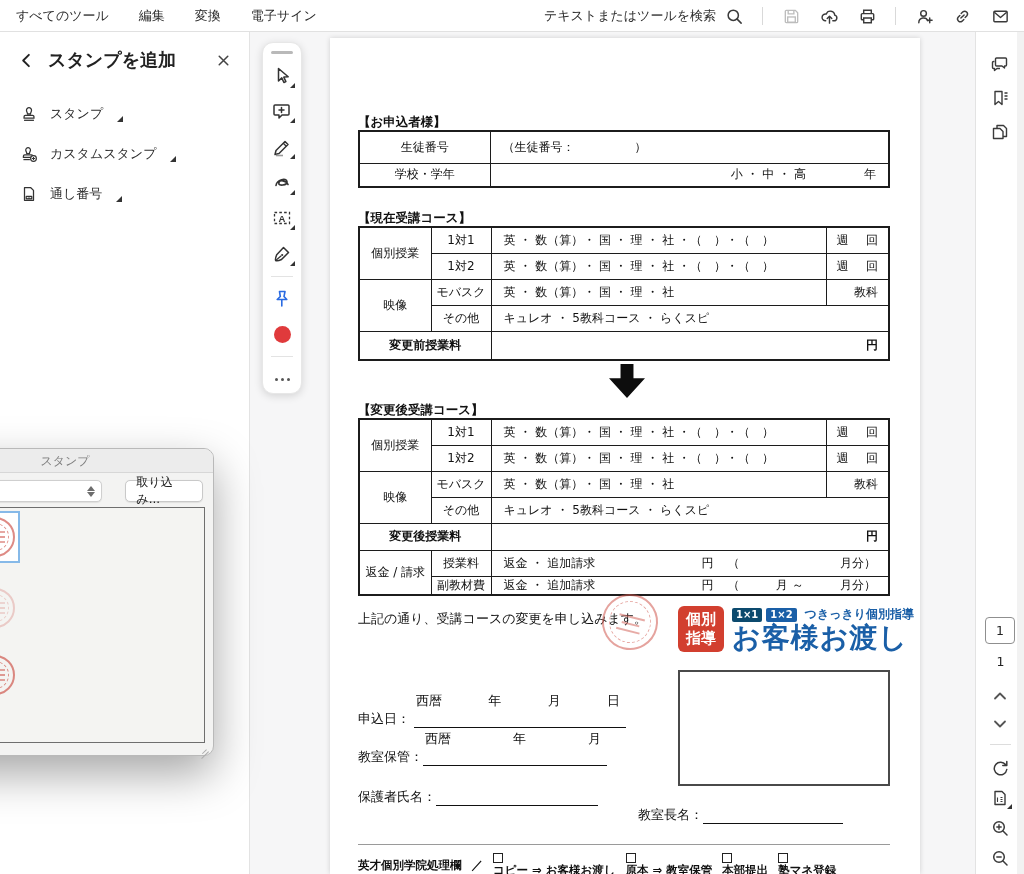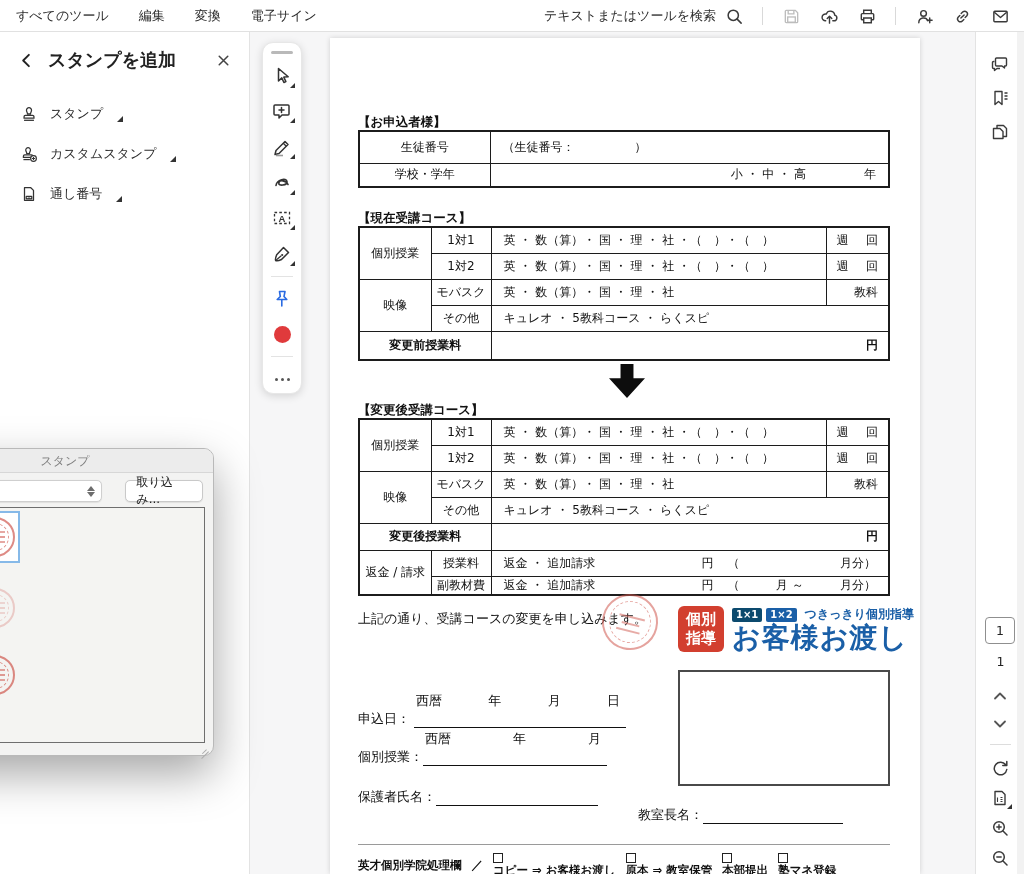--- a/index.html
+++ b/index.html
@@ -473,21 +473,21 @@
           <span>西暦</span>
             <span>年</span>
             <span>月</span>
             <span>日</span>
         </span>
       </div>
 
       <div class="stampbox"></div>
 
       <div class="fldrow" style="left:28px; top:692px;">
-        <span>個別授業：</span>
+        <span>教室保管：</span>
         <span class="uline" style="width:184px;">
           <span>西暦</span>
             <span>年</span>
             <span>月</span>
         </span>
       </div>
 
       <div class="fldrow" style="left:28px; top:750px;">
         <span>保護者氏名：</span>
         <span class="uline" style="width:162px;"></span>

